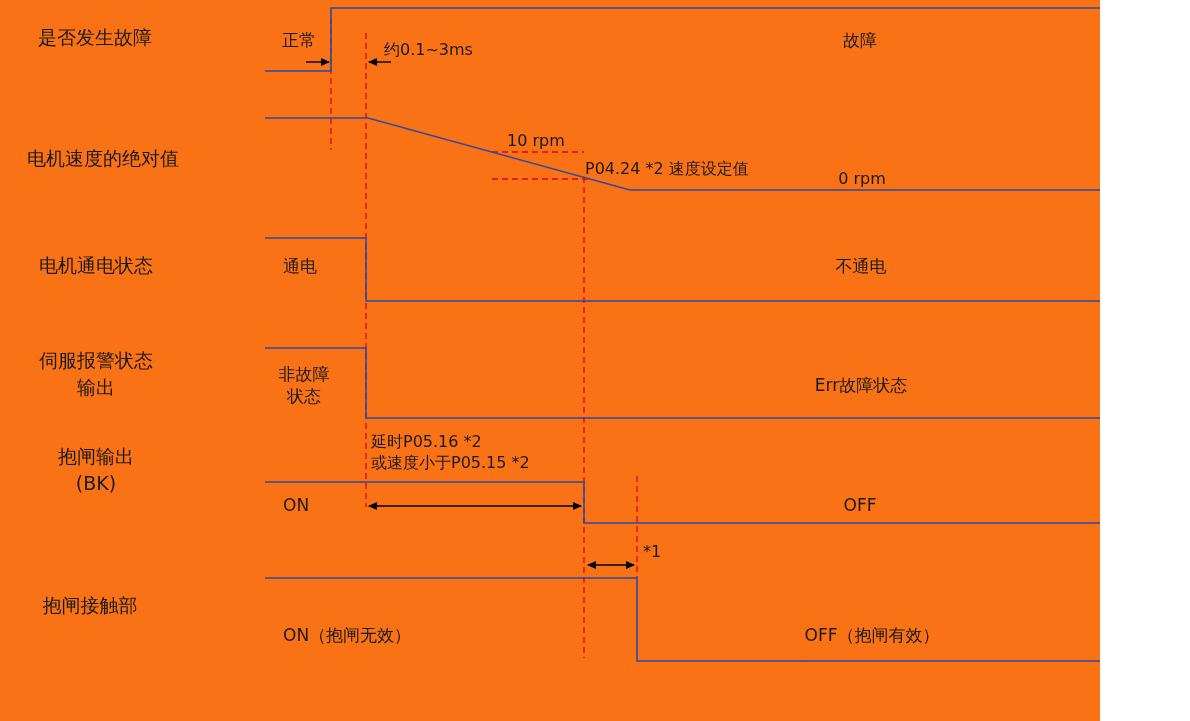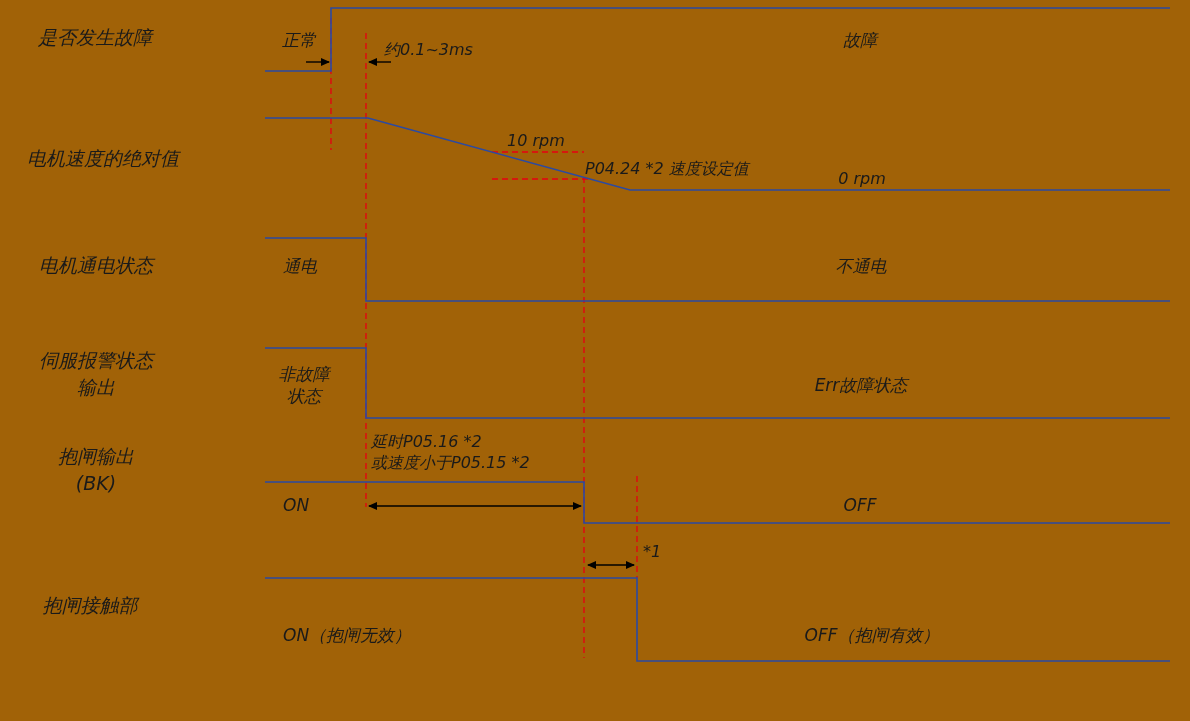--- a/index.html
+++ b/index.html
@@ -1,24 +1,23 @@
 <!DOCTYPE html>
 <html style="--waveform: #2b4aa3; --marker: #e60012; --text: #1a1a1a;"><head>
 <meta charset="utf-8">
 <style>
   * { box-sizing: border-box; }
   html, body { margin: 0; padding: 0; background: #ffffff; }
   .page {
     position: relative;
-    width: 1190px;
+    width: 1100px;
     height: 721px;
-    background: #a16207;
+    background: #f97316;
     overflow: hidden;
     font-family: "DejaVu Sans", sans-serif;
-    font-style: italic;
   }
   svg { display: block; }
   .wave  { fill: none; stroke: var(--waveform, #2b4aa3); stroke-width: 1.6px; stroke-linejoin: miter; }
   .dash  { fill: none; stroke: var(--marker, #e60012); stroke-width: 1.3px; stroke-dasharray: 6 4; }
   .arrow { fill: none; stroke: #000000; stroke-width: 1.4px; }
   text   { fill: var(--text, #1a1a1a); font-family: "DejaVu Sans", sans-serif; }
   .lbl   { font-size: 19px; }
   .state { font-size: 17px; }
   .note  { font-size: 16px; }
 </style>

